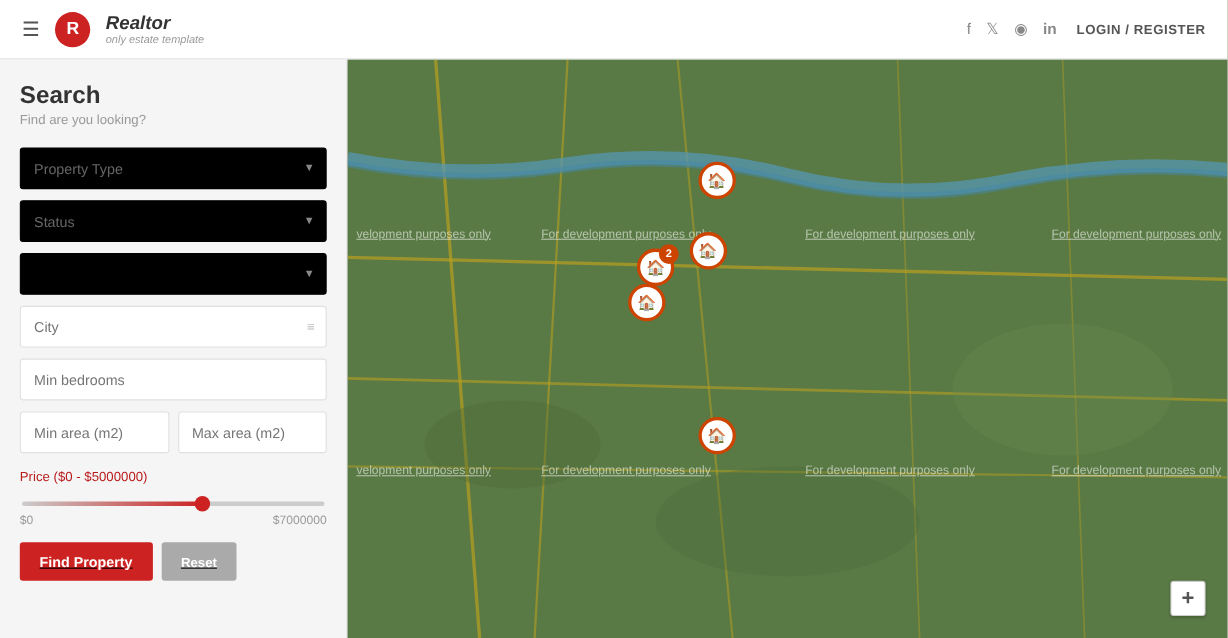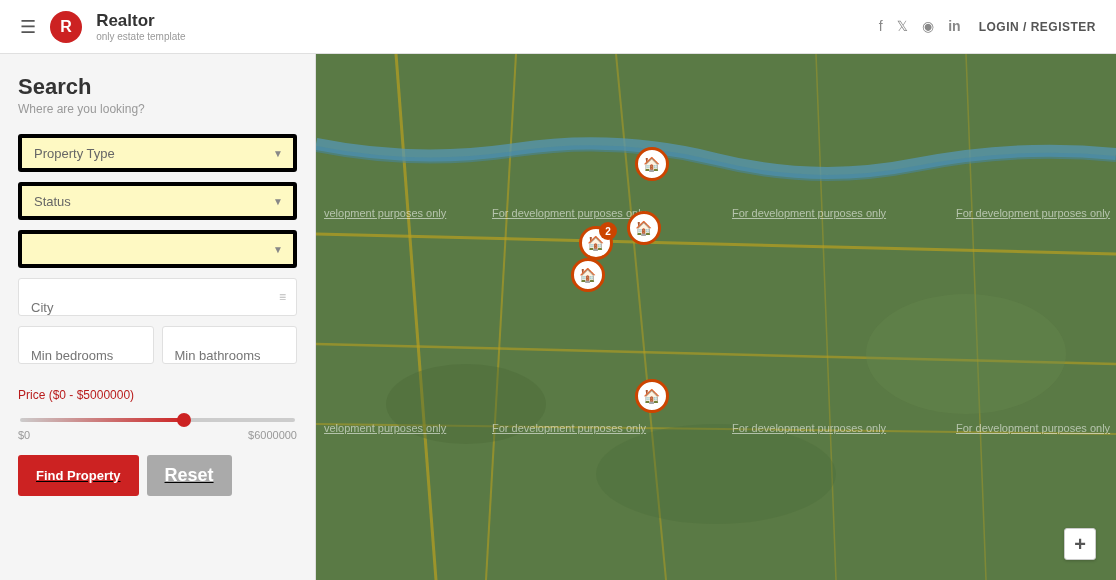--- a/index.html
+++ b/index.html
@@ -11,21 +11,21 @@
       background: #fff; padding: 0 20px; height: 54px;
       border-bottom: 1px solid #e0e0e0; flex-shrink: 0;
     }
     .header-left { display: flex; align-items: center; gap: 14px; }
     .hamburger { font-size: 18px; cursor: pointer; color: #555; }
     .logo-circle {
       width: 32px; height: 32px; border-radius: 50%; background: #cc2222;
       display: flex; align-items: center; justify-content: center;
       color: white; font-weight: bold; font-size: 16px; flex-shrink: 0;
     }
-    .brand-text { display: flex; flex-direction: column; }
+    .brand-text { display: flex; flex-direction: column; font-style: italic; }
     .brand-name { font-size: 17px; font-weight: bold; color: #333; }
     .brand-sub { font-size: 10px; color: #999; }
     .header-right { display: flex; align-items: center; gap: 18px; }
     .social-icons { display: flex; gap: 14px; }
     .social-icon { color: #888; font-size: 14px; cursor: pointer; text-decoration: none; }
     .login-btn { font-size: 12px; color: #555; cursor: pointer; font-weight: bold; letter-spacing: 0.5px; }
 
     
     .main { display: flex; flex: 1; overflow: hidden; }
 
@@ -33,35 +33,35 @@
     .sidebar {
       width: 316px; background: #f5f5f5; flex-shrink: 0;
       overflow-y: auto; padding: 20px 18px 16px 18px;
       border-right: 1px solid #ddd;
     }
     .search-title { font-size: 22px; font-weight: bold; color: #333; margin-bottom: 2px; }
     .search-sub { font-size: 12px; color: #999; margin-bottom: 18px; }
 
     .form-group { margin-bottom: 10px; }
     .select-wrapper {
-      position: relative; background: #fef9c3; border: 4px solid #000000;
+      position: relative; background: #000000; border: 1px solid #000000;
       border-radius: 3px; height: 38px; display: flex; align-items: center;
     }
     .select-wrapper select {
       appearance: none; background: transparent; border: none; outline: none;
       width: 100%; padding: 0 30px 0 12px; font-size: 13px; color: #666; cursor: pointer;
     }
     .select-arrow {
       position: absolute; right: 10px; top: 50%; transform: translateY(-50%);
       color: #888; font-size: 10px; pointer-events: none;
     }
 
     .input-wrapper {
       position: relative; background: #fff; border: 1px solid #e0e0e0;
-      border-radius: 3px; height: 38px; display: flex; align-items: flex-end;
+      border-radius: 3px; height: 38px; display: flex; align-items: center;
     }
     .input-wrapper input {
       background: transparent; border: none; outline: none;
       width: 100%; padding: 0 30px 0 12px; font-size: 13px; color: #666;
     }
     .input-icon {
       position: absolute; right: 10px; top: 50%; transform: translateY(-50%);
       color: #bbb; font-size: 12px;
     }
 
@@ -81,21 +81,21 @@
     }
     .price-range-labels { display: flex; justify-content: space-between; font-size: 11px; color: #999; margin-top: 4px; }
 
     .btn-row { display: flex; gap: 8px; margin-top: 4px; text-decoration: underline; }
     .btn-find {
       background: #cc2222; color: #fff; border: none; padding: 10px 18px;
       border-radius: 3px; font-size: 13px; font-weight: bold; cursor: pointer;
     }
     .btn-reset {
       background: #aaa; color: #fff; border: none; padding: 10px 18px;
-      border-radius: 3px; font-size: 18px; font-weight: bold; cursor: pointer;
+      border-radius: 3px; font-size: 12px; font-weight: bold; cursor: pointer;
     }
 
     
     .map-area {
       flex: 1; position: relative; overflow: hidden; background: #5a7a4a;
     }
     .map-svg { width: 100%; height: 100%; }
 
     
     .map-marker {
@@ -150,21 +150,21 @@
       <a class="social-icon" style="font-weight:bold;">in</a>
     </div>
     <span class="login-btn">LOGIN / REGISTER</span>
   </div>
 </div>
 
 <div class="main">
 
   <div class="sidebar">
     <div class="search-title">Search</div>
-    <div class="search-sub">Where are you looking?</div>
+    <div class="search-sub">Find are you looking?</div>
 
     <div class="form-group">
       <div class="select-wrapper">
         <select>
           <option value="">Property Type</option>
           <option>House</option>
           <option>Apartment</option>
           <option>Commercial</option>
         </select>
         <span class="select-arrow">▼</span>
@@ -192,36 +192,39 @@
       <div class="input-wrapper">
         <input type="text" placeholder="City" style="">
         <span class="input-icon">≡</span>
       </div>
     </div>
 
     <div class="form-group two-col">
       <div class="input-wrapper">
         <input type="text" placeholder="Min bedrooms" style="">
       </div>
-      <div class="input-wrapper">
-        <input type="text" placeholder="Min bathrooms" style="">
-      </div>
     </div>
 
     <div class="form-group two-col">
+      <div class="input-wrapper">
+        <input type="text" placeholder="Min area (m2)" style="">
+      </div>
+      <div class="input-wrapper">
+        <input type="text" placeholder="Max area (m2)" style="">
+      </div>
     </div>
 
     <div class="price-section">
       <div class="price-label">Price ($0 - $5000000)</div>
       <div class="price-slider-container">
         <input type="range" class="price-slider" min="0" max="5000000" value="3000000" style="">
       </div>
       <div class="price-range-labels">
         <span>$0</span>
-        <span>$6000000</span>
+        <span>$7000000</span>
       </div>
     </div>
 
     <div class="btn-row">
       <button class="btn-find">Find Property</button>
       <button class="btn-reset">Reset</button>
     </div>
   </div>
 
   <div class="map-area">

